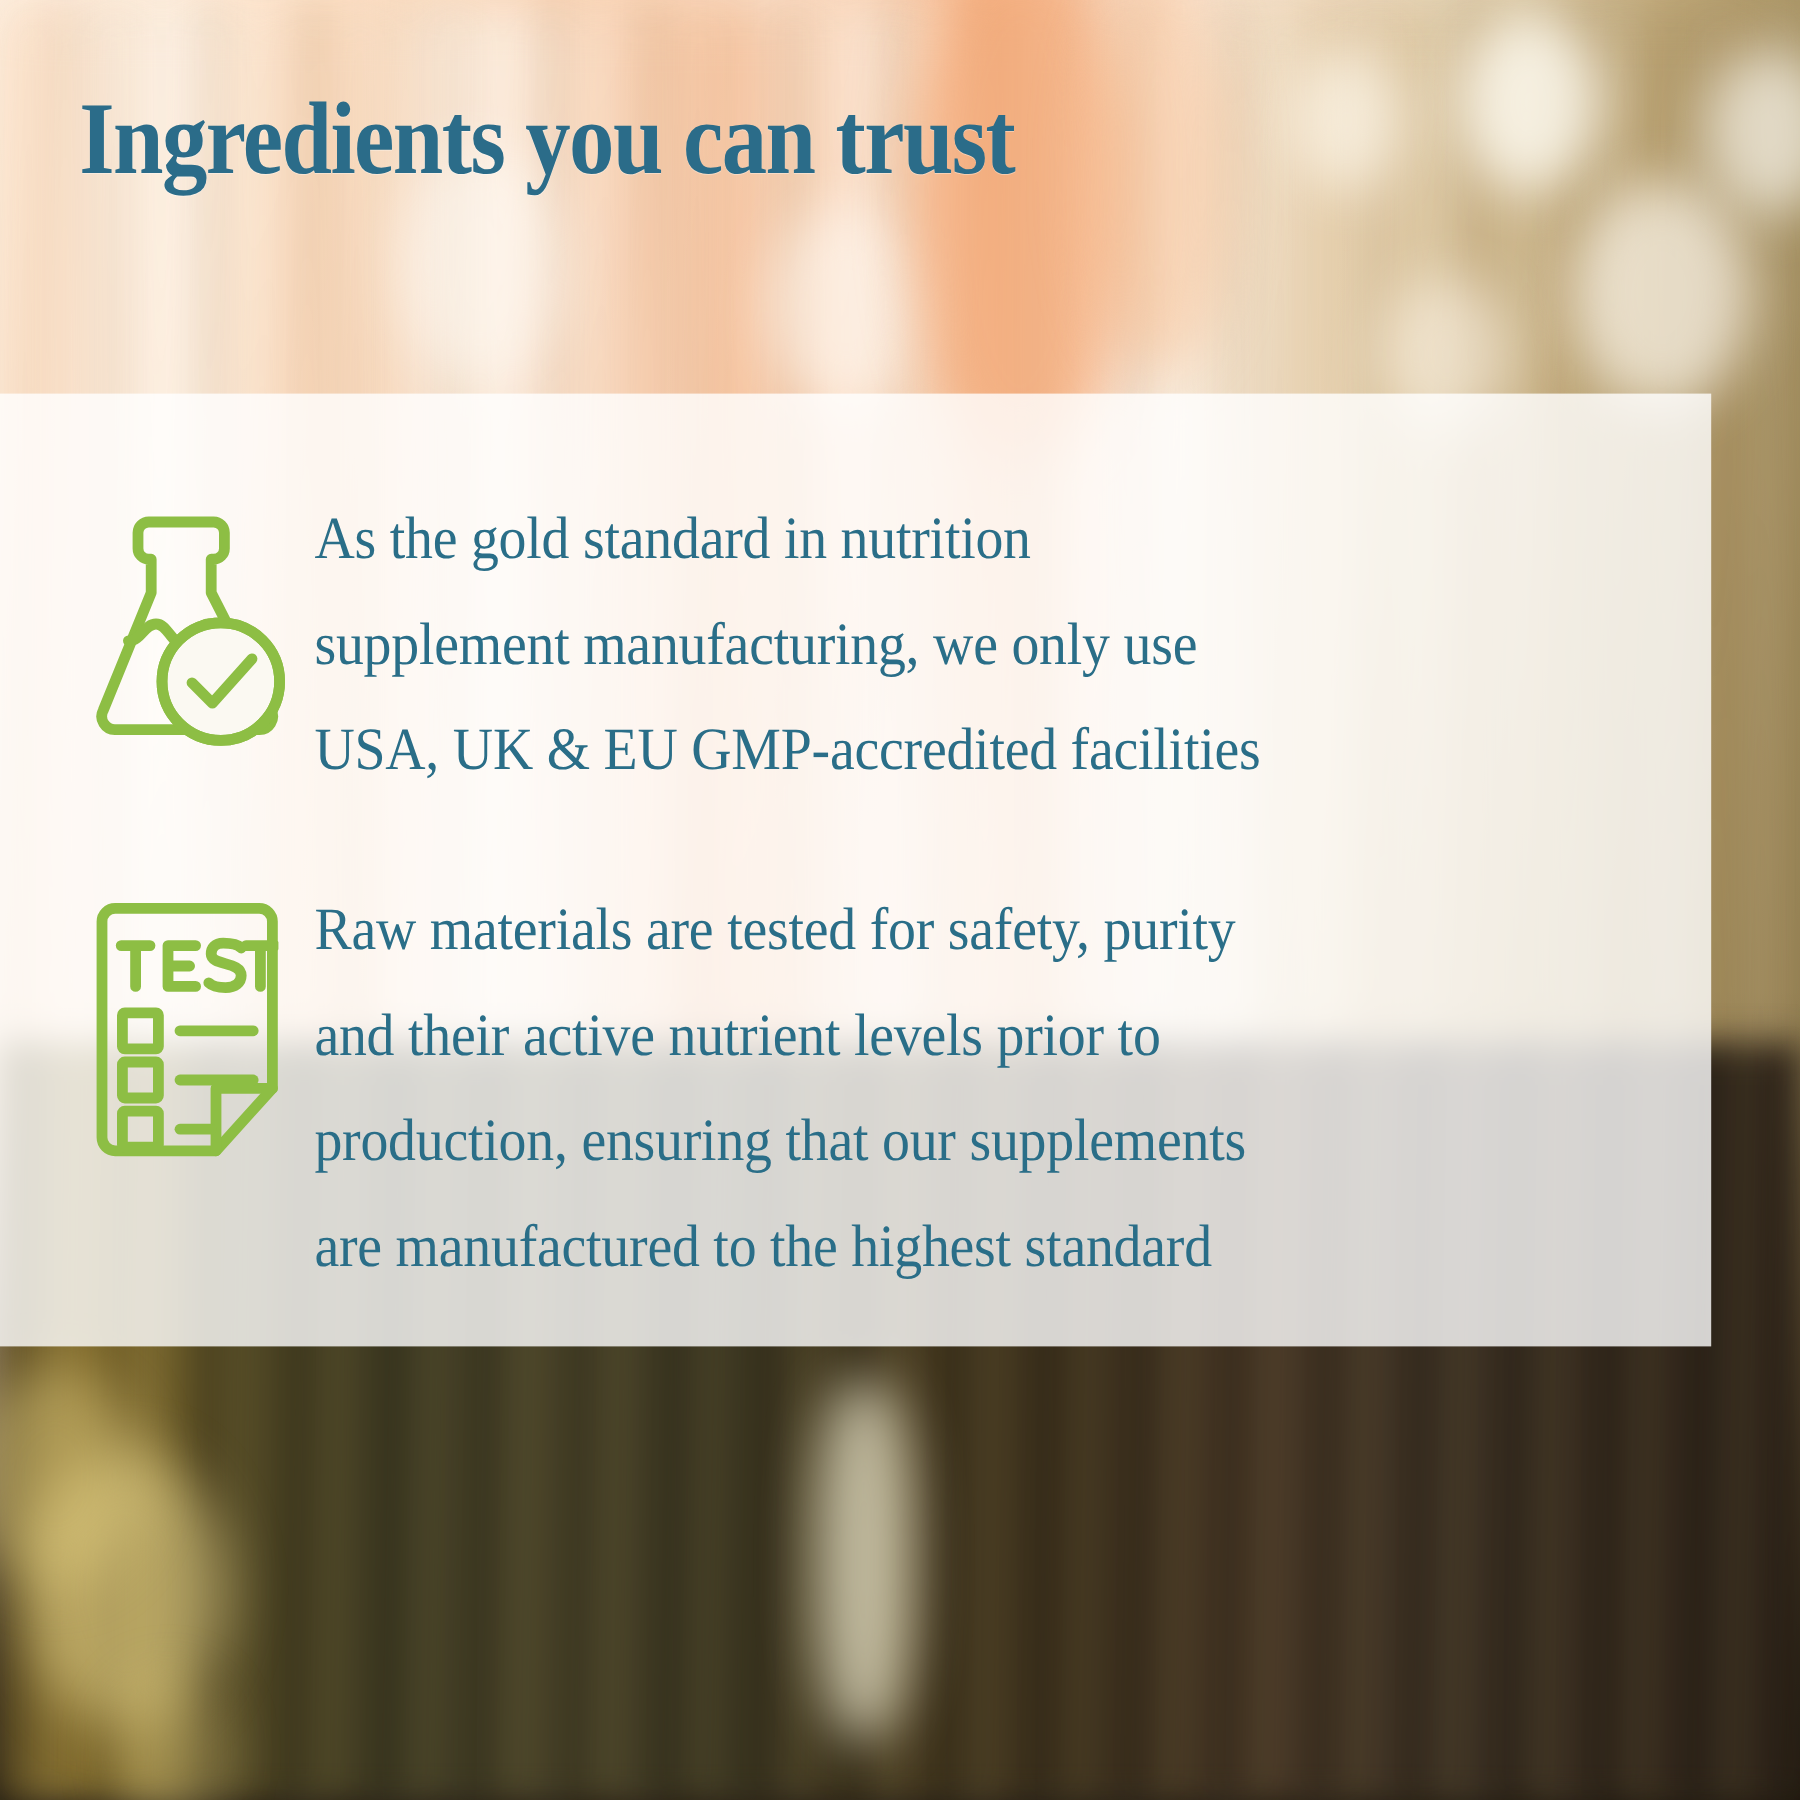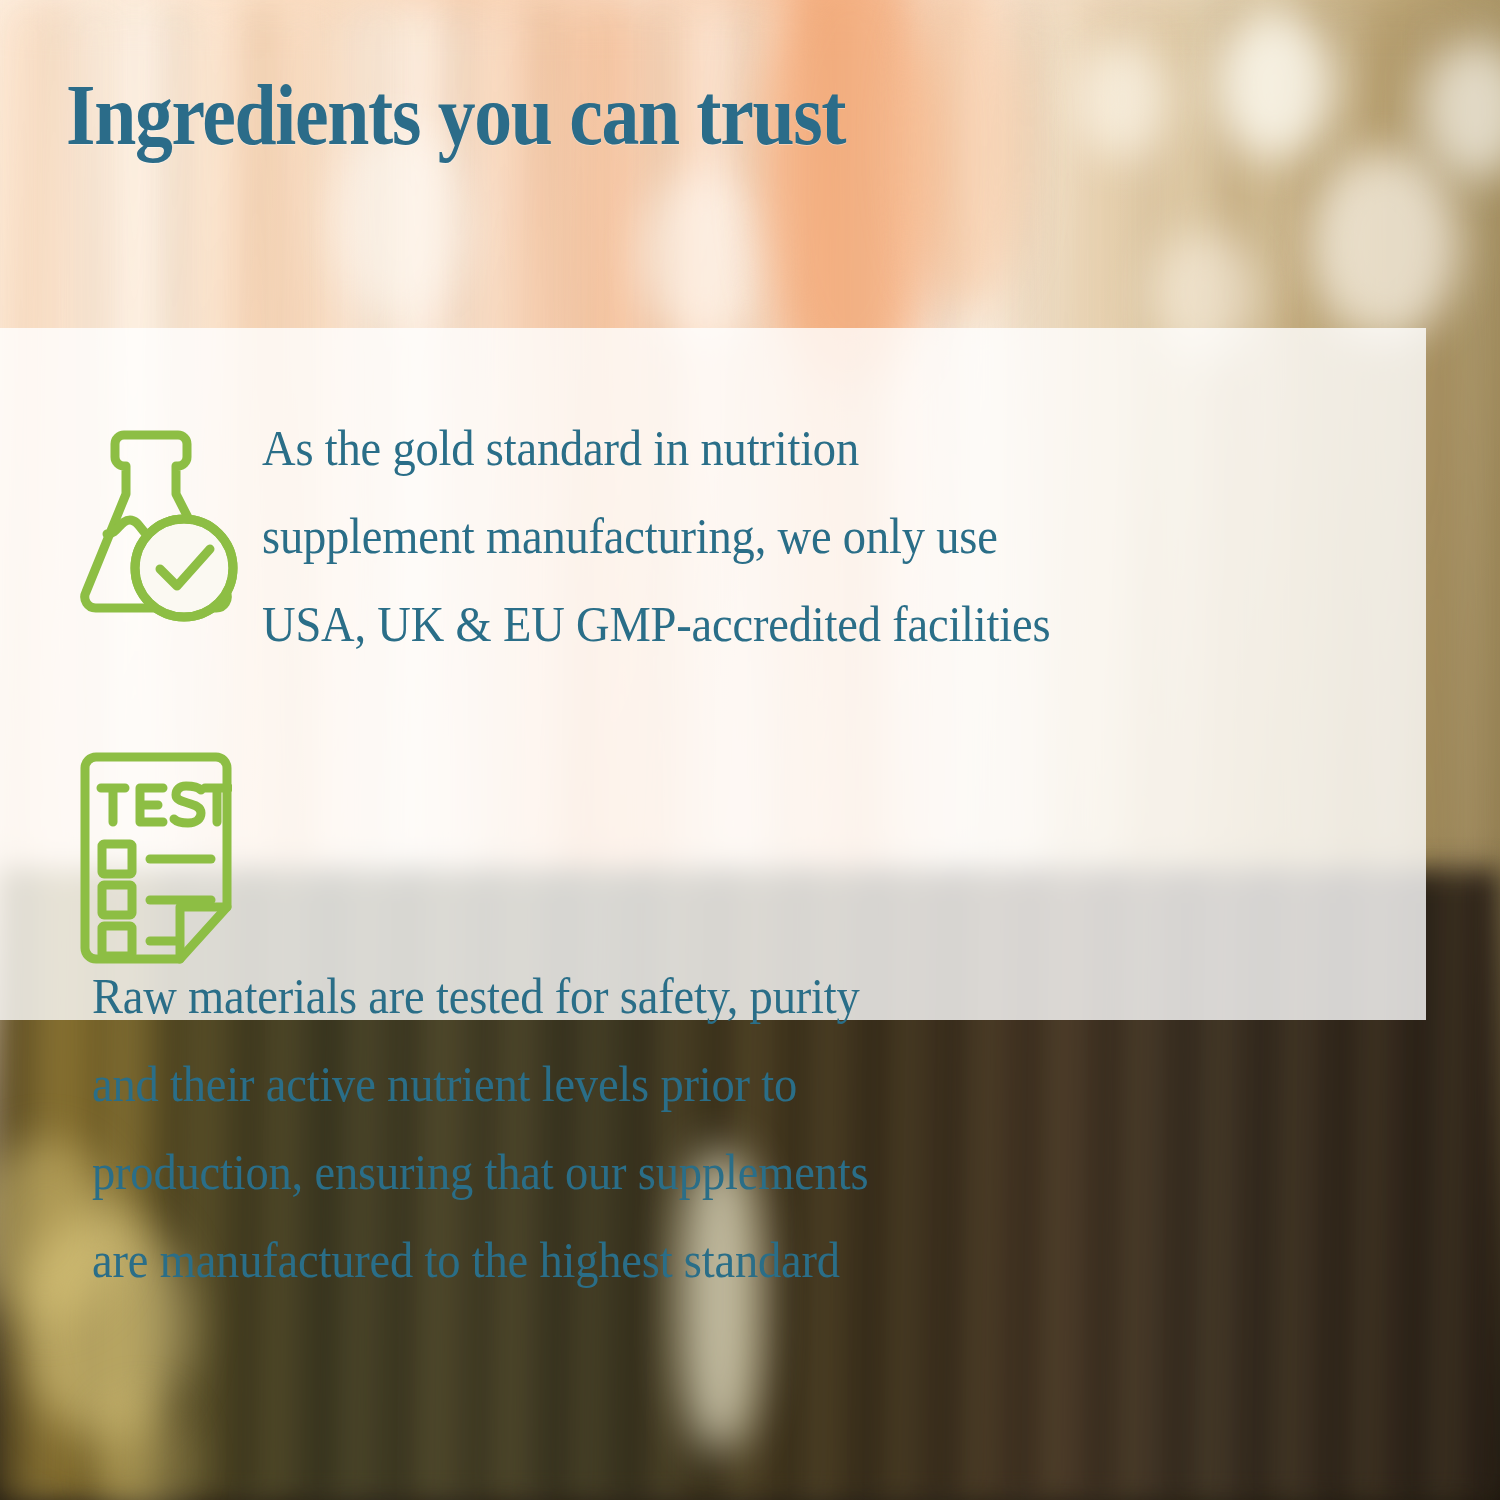--- a/index.html
+++ b/index.html
@@ -134,32 +134,32 @@
     text-shadow: 0 1px 0 rgba(255,255,255,0.35);
     white-space: nowrap;
   }
 
   
   .panel {
     position: absolute;
     left: 0;
     top: 328px;
     width: 1426px;
-    height: 692px;
+    height: 794px;
     background: rgba(255,255,255,0.80);
   }
 
   
   .row {
     position: absolute;
     display: flex;
     align-items: flex-start;
   }
   .row-1 { left: 80px; top: 92px; }
-  .row-2 { left: 80px; top: 420px; flex-direction: column; }
+  .row-2 { left: 80px; top: 420px; }
 
   .icon-cell {
     width: 170px;
     flex: 0 0 170px;
     display: flex;
     justify-content: flex-start;
     align-items: flex-start;
     padding-top: 4px;
   }
   .text-cell {

